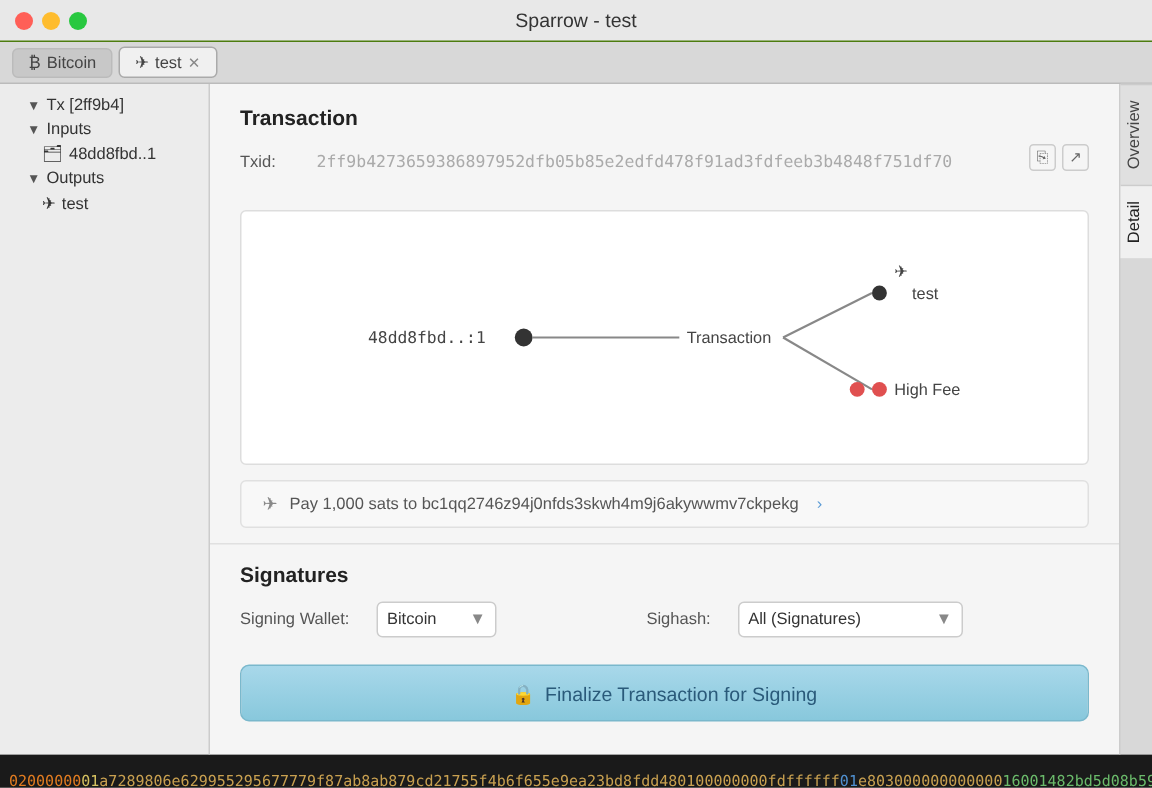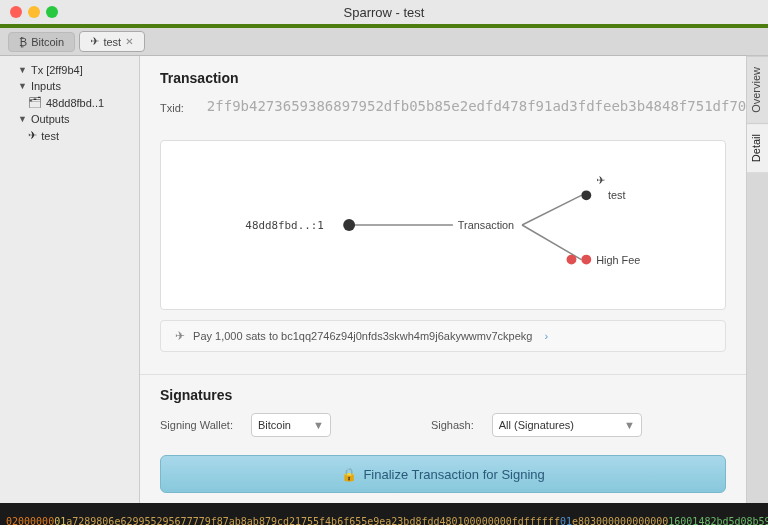--- a/index.html
+++ b/index.html
@@ -14,21 +14,21 @@
     }
 
     
     .title-bar {
       background: #e8e8e8;
       height: 28px;
       display: flex;
       align-items: center;
       justify-content: center;
       position: relative;
-      border-bottom: 4px solid #4d7c0f;
+      border-bottom: 1px solid #4d7c0f;
     }
     .title-bar-buttons {
       position: absolute;
       left: 10px;
       display: flex;
       gap: 6px;
       align-items: center;
     }
     .tb-btn {
       width: 12px;
@@ -129,21 +129,21 @@
       align-items: flex-end;
       gap: 23px;
       margin-bottom: 6px;
     }
     .txid-label {
       font-size: 11px;
       color: #555;
       width: 28px;
     }
     .txid-value {
-      font-size: 14px;
+      font-size: 11px;
       color: #aaa;
       font-family: monospace;
       flex: 1;
     }
     .txid-icons {
       display: flex;
       gap: 4px;
     }
     .icon-btn {
       width: 18px;
@@ -189,21 +189,21 @@
       font-size: 11px;
       color: #555;
     }
     .payment-arrow-icon { color: #888; font-size: 12px; }
     .payment-link { color: #5b9bd5; cursor: pointer; margin-left: 4px; }
 
     
     .sig-section {
       padding: 12px 20px 8px 20px;
       border-top: 1px solid #e0e0e0;
-      margin-top: 22px;
+      margin-top: 10px;
     }
     .sig-row {
       display: flex;
       align-items: center;
       gap: 20px;
       margin-top: 8px;
     }
     .sig-field {
       display: flex;
       align-items: center;

